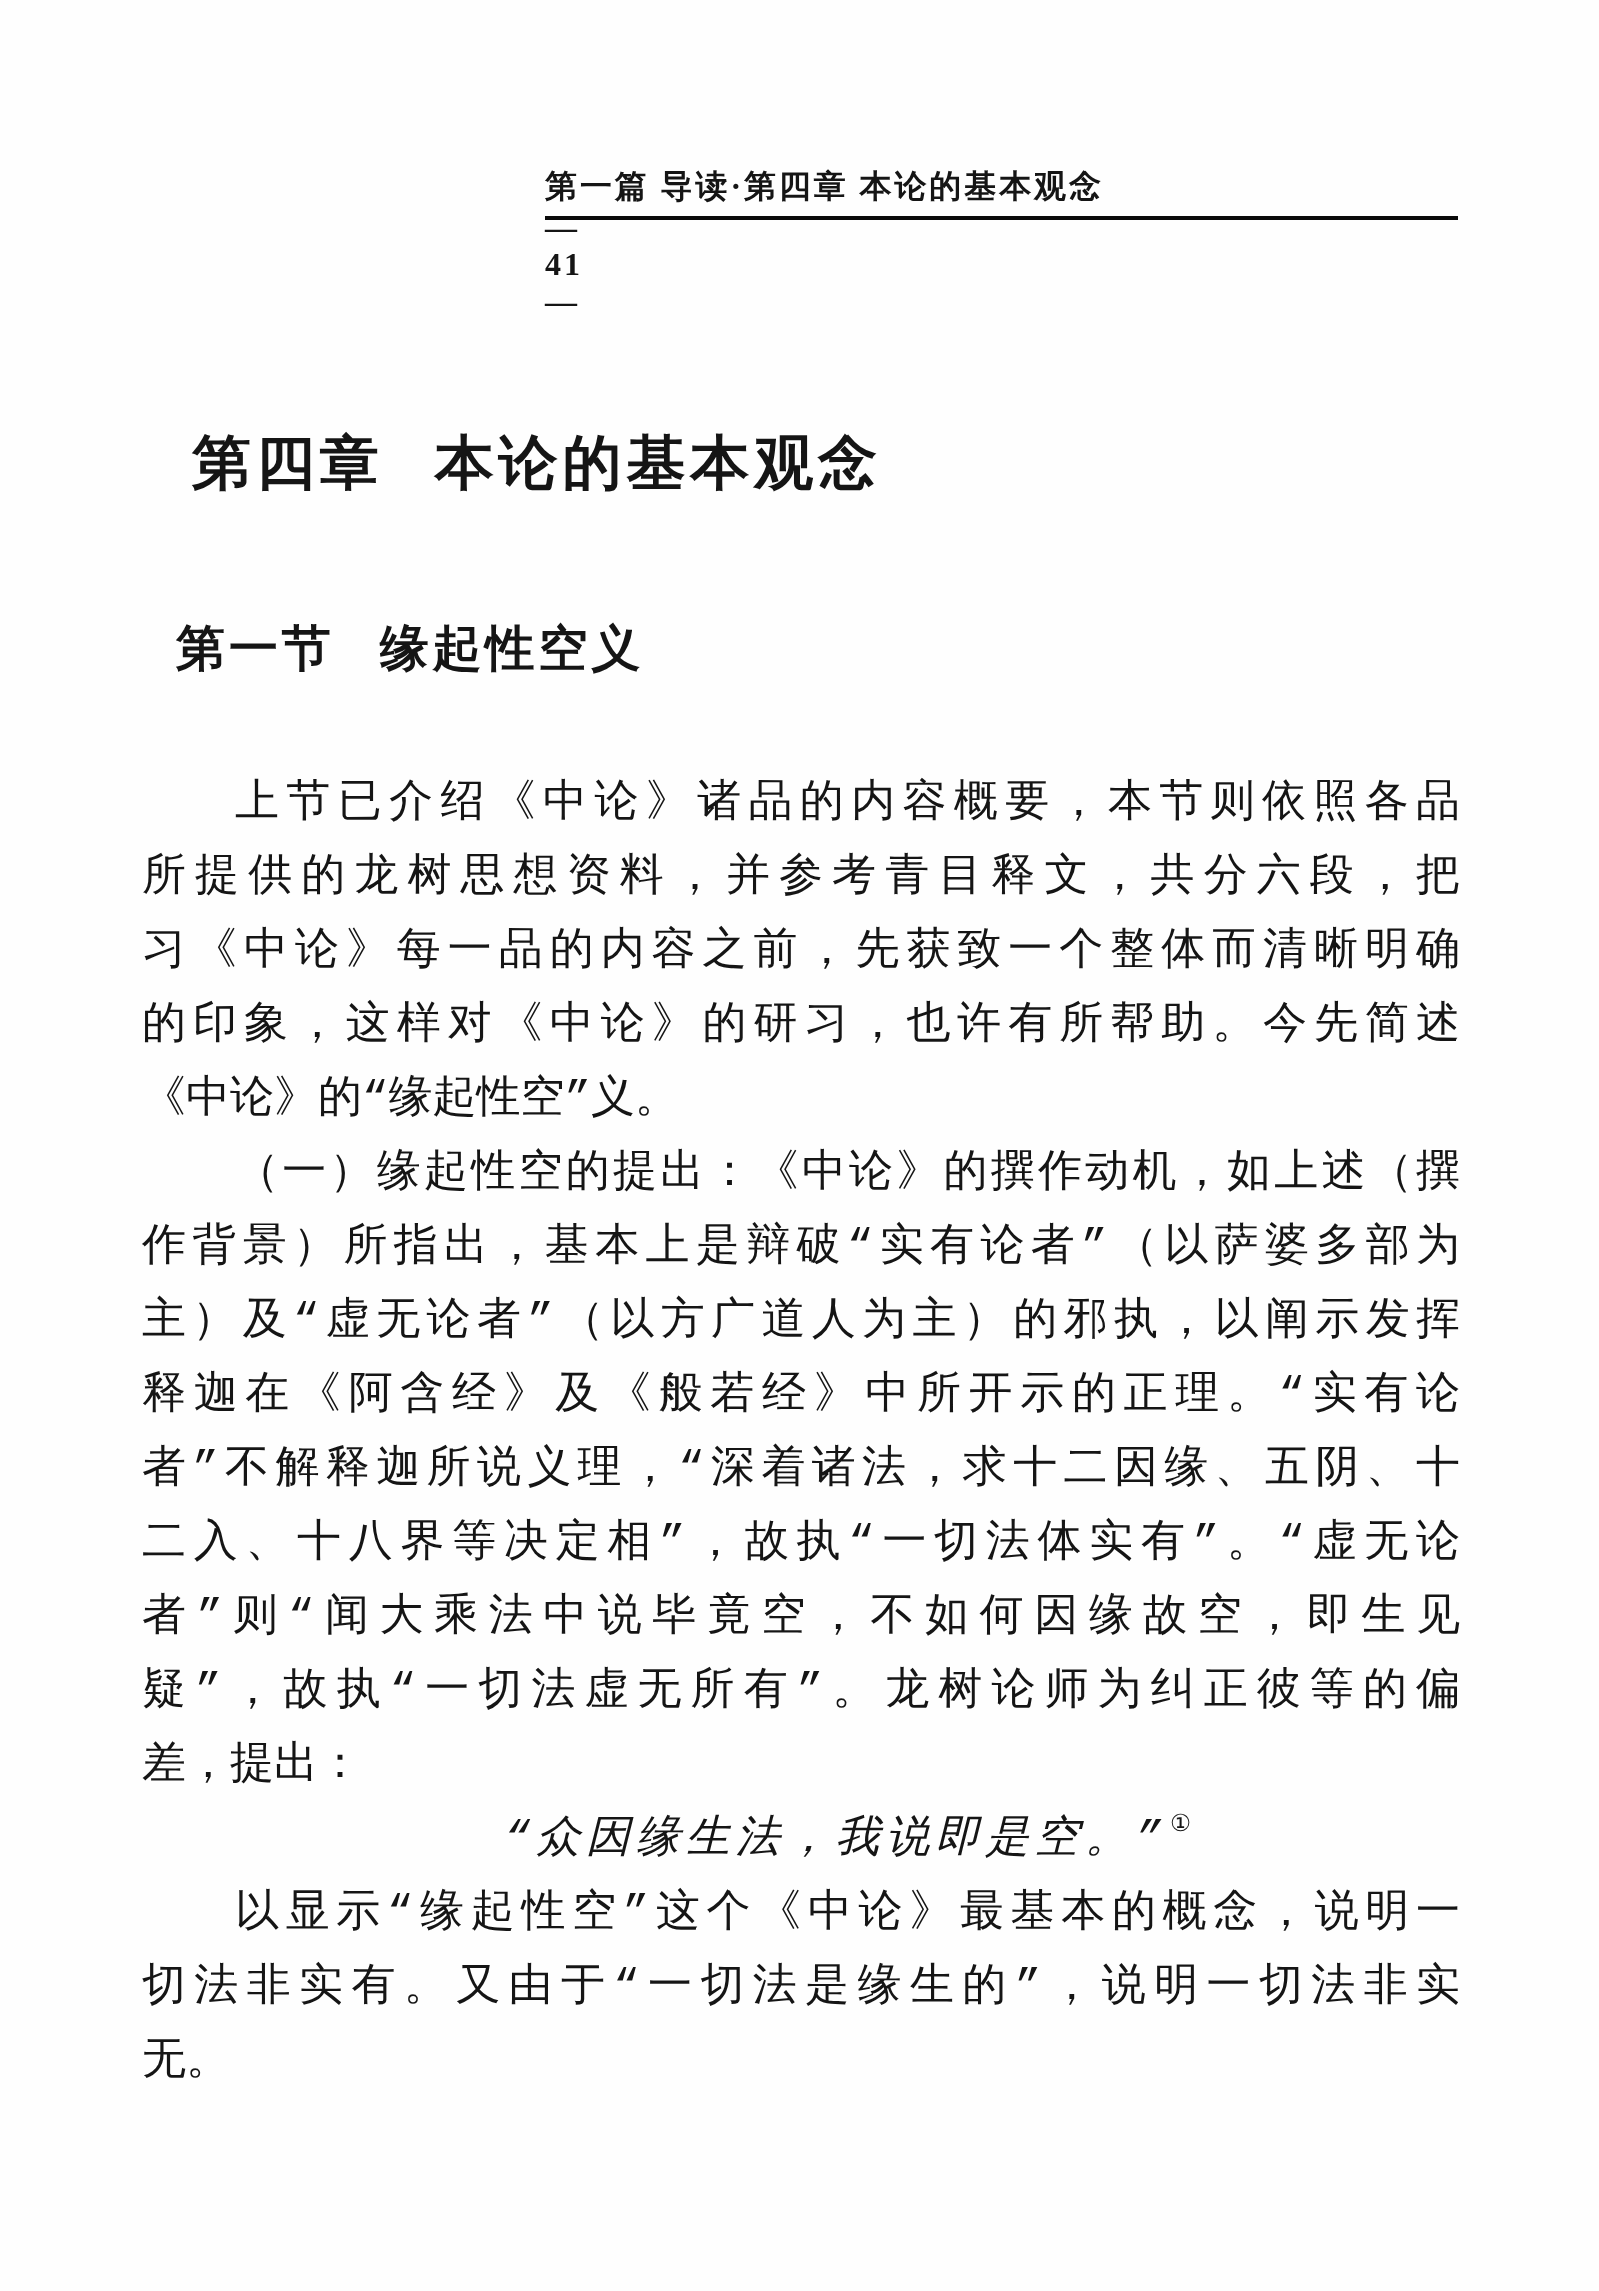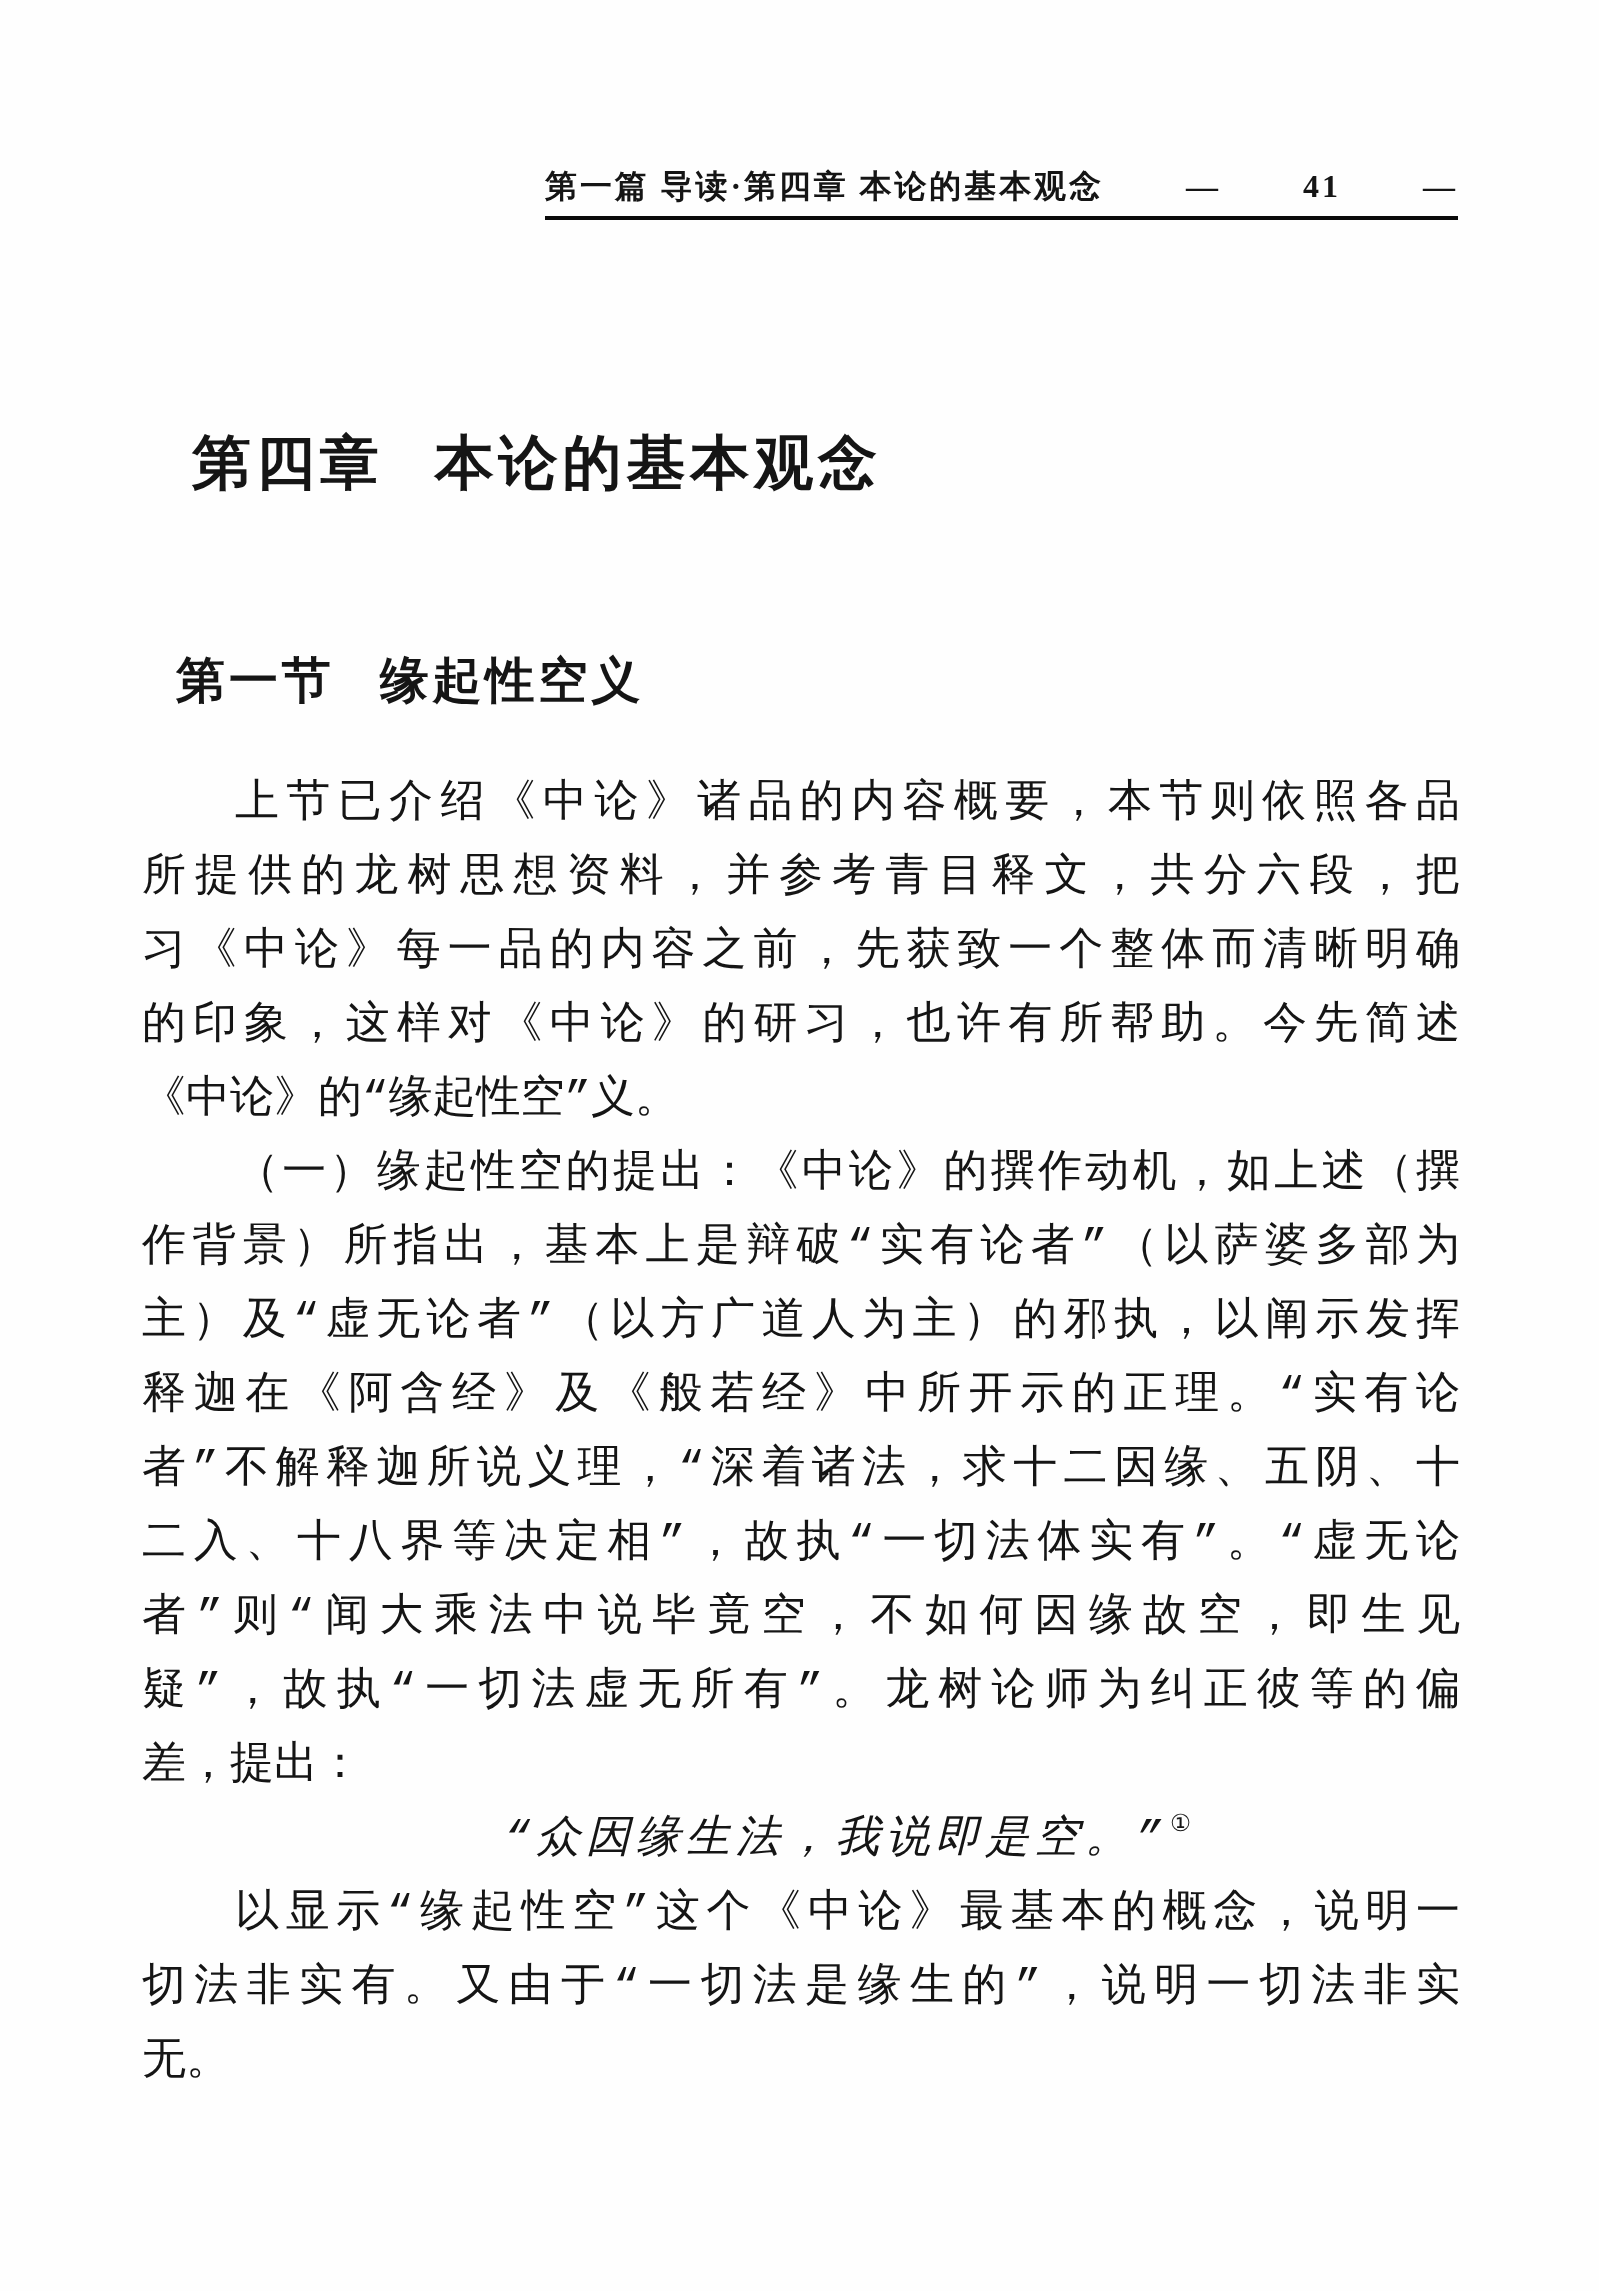--- a/index.html
+++ b/index.html
@@ -22,20 +22,21 @@
     left: 545px;
     top: 165px;
     width: 913px;
     display: flex;
     justify-content: space-between;
     align-items: baseline;
     font-size: 32px;
     font-weight: bold;
     letter-spacing: 2.9px;
     white-space: nowrap;
+    flex-direction: column;
   }
   .header-rule {
     position: absolute;
     left: 545px;
     top: 216px;
     width: 913px;
     height: 3.9px;
     background: #0a0a0a;
   }
   
@@ -48,21 +49,21 @@
     letter-spacing: 4.9px;
     white-space: nowrap;
   }
   .chapter-heading .title-part {
     margin-left: 51px;
   }
   
   .section-heading {
     position: absolute;
     left: 176px;
-    top: 648px;
+    top: 616px;
     font-size: 49px;
     font-weight: bold;
     letter-spacing: 3.9px;
     white-space: nowrap;
   }
   .section-heading .title-part {
     margin-left: 45px;
   }
   
   .body-text {

